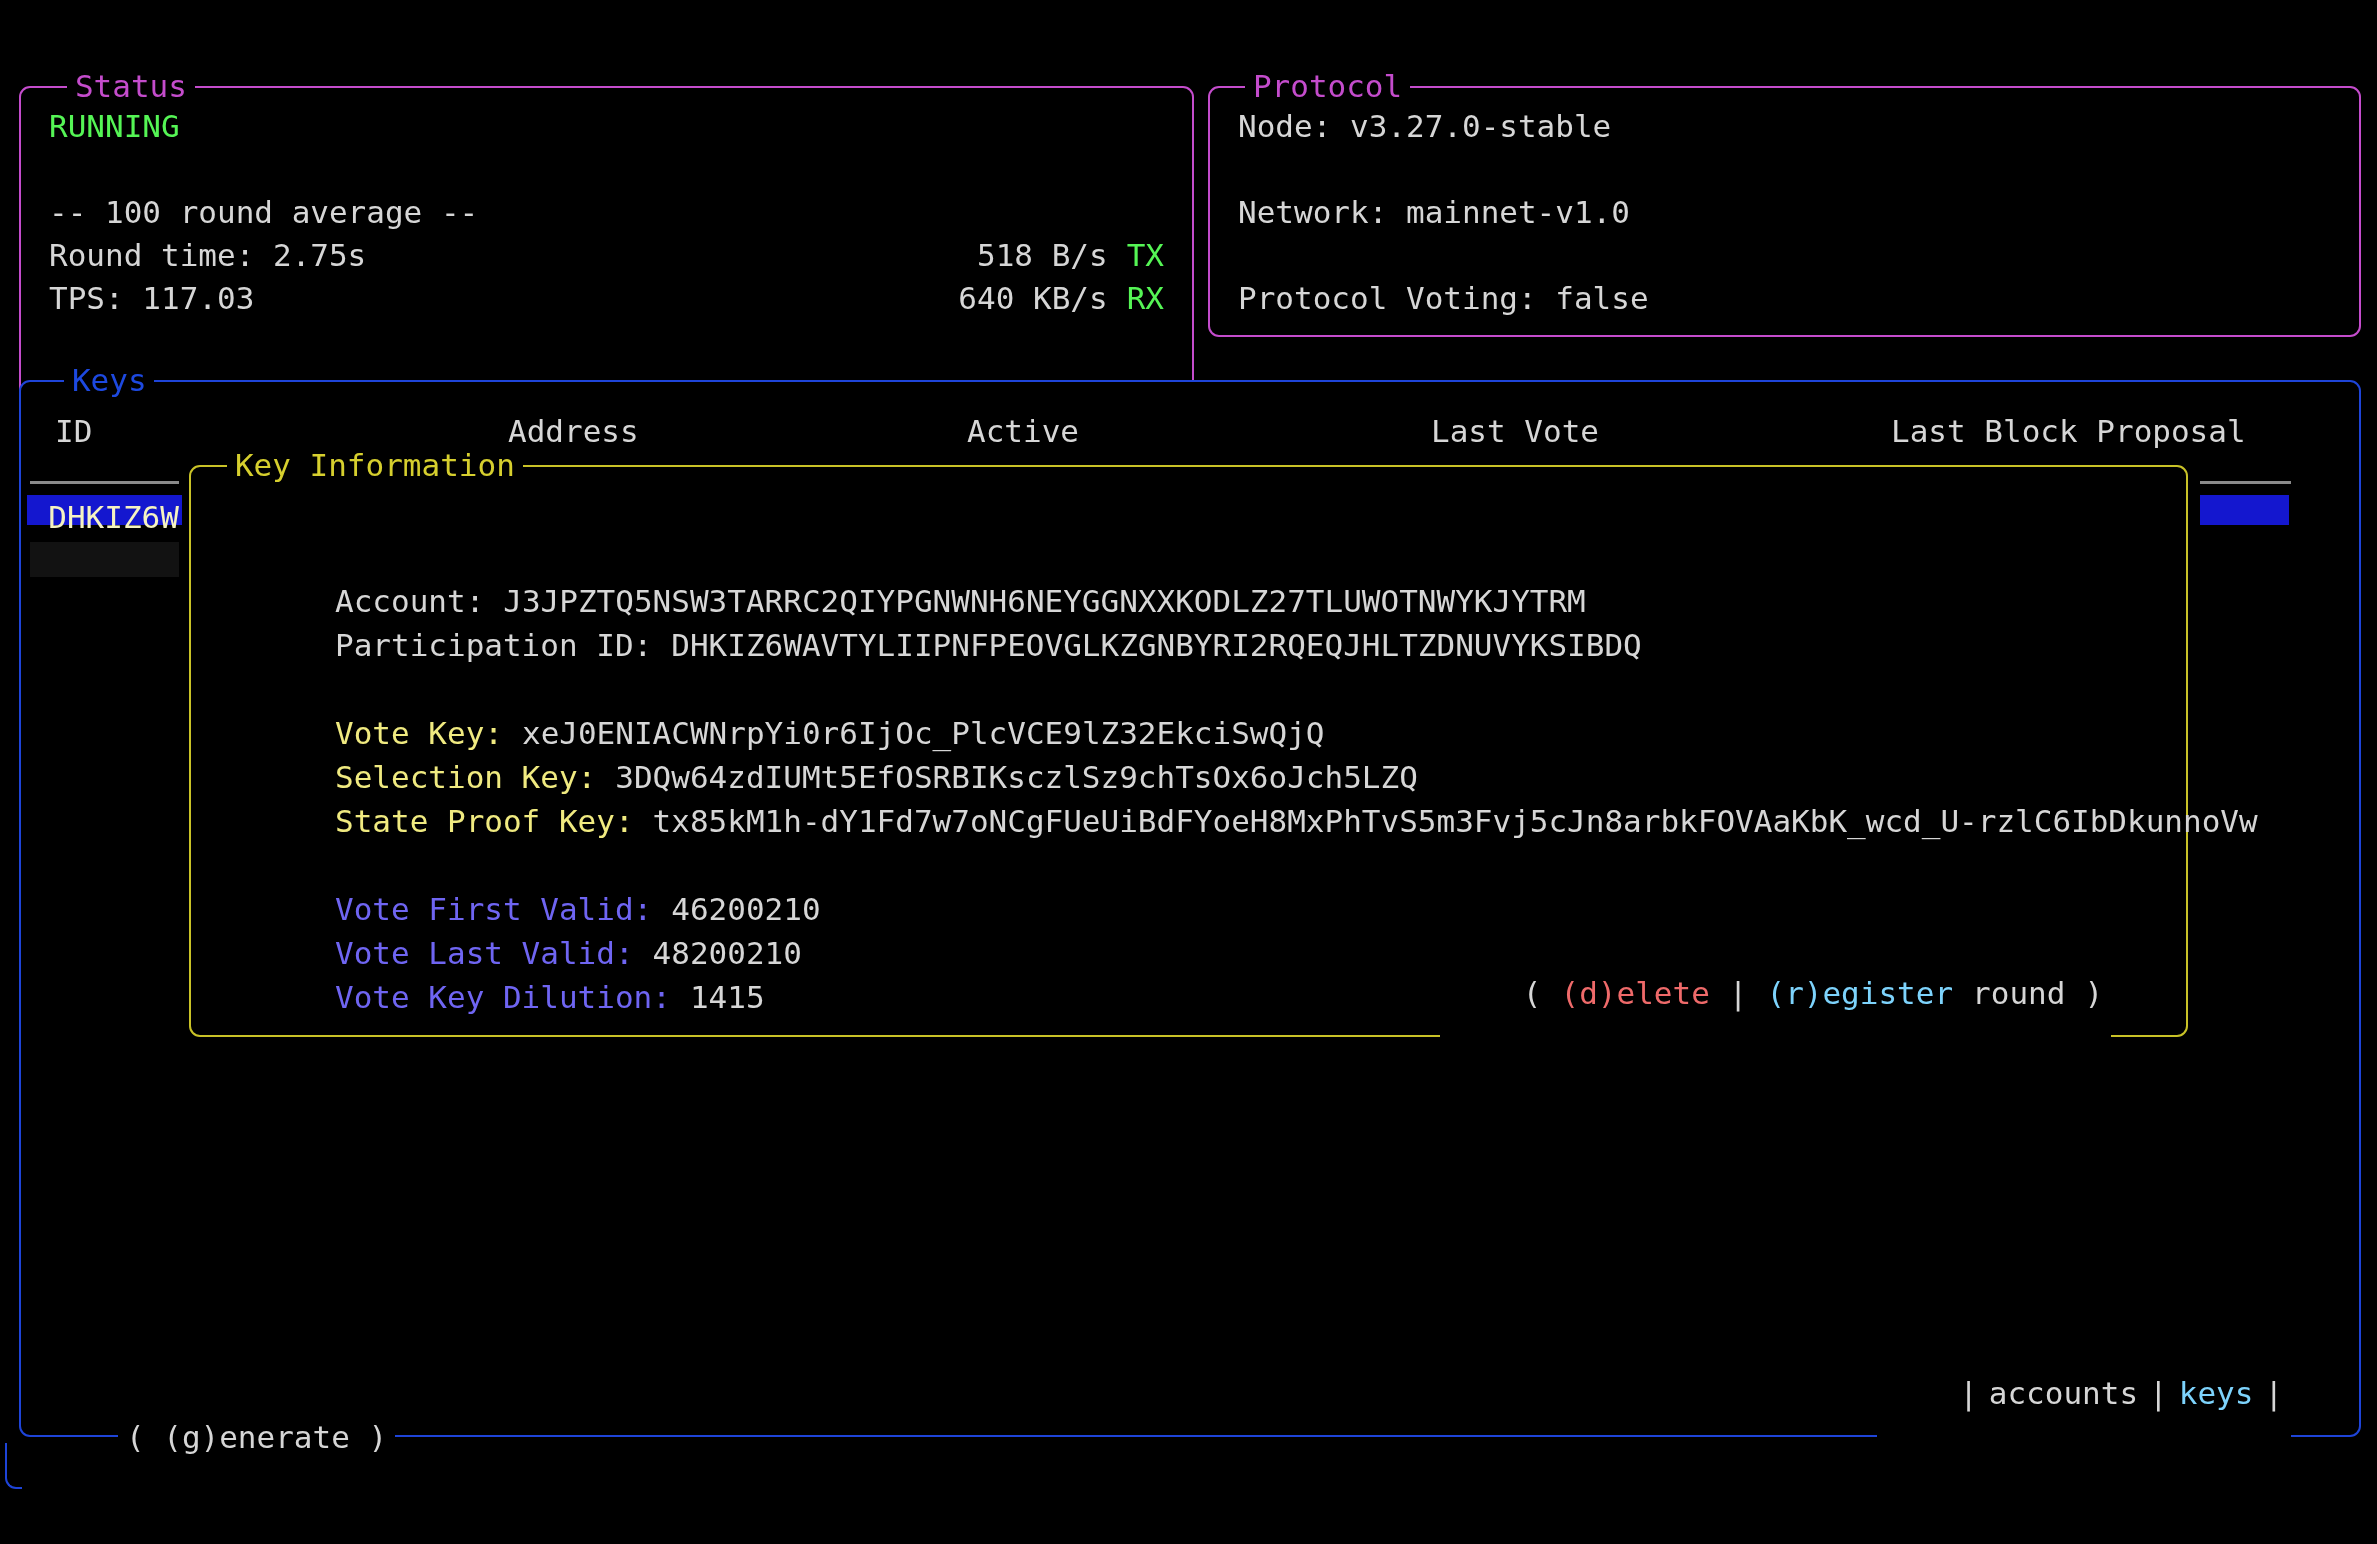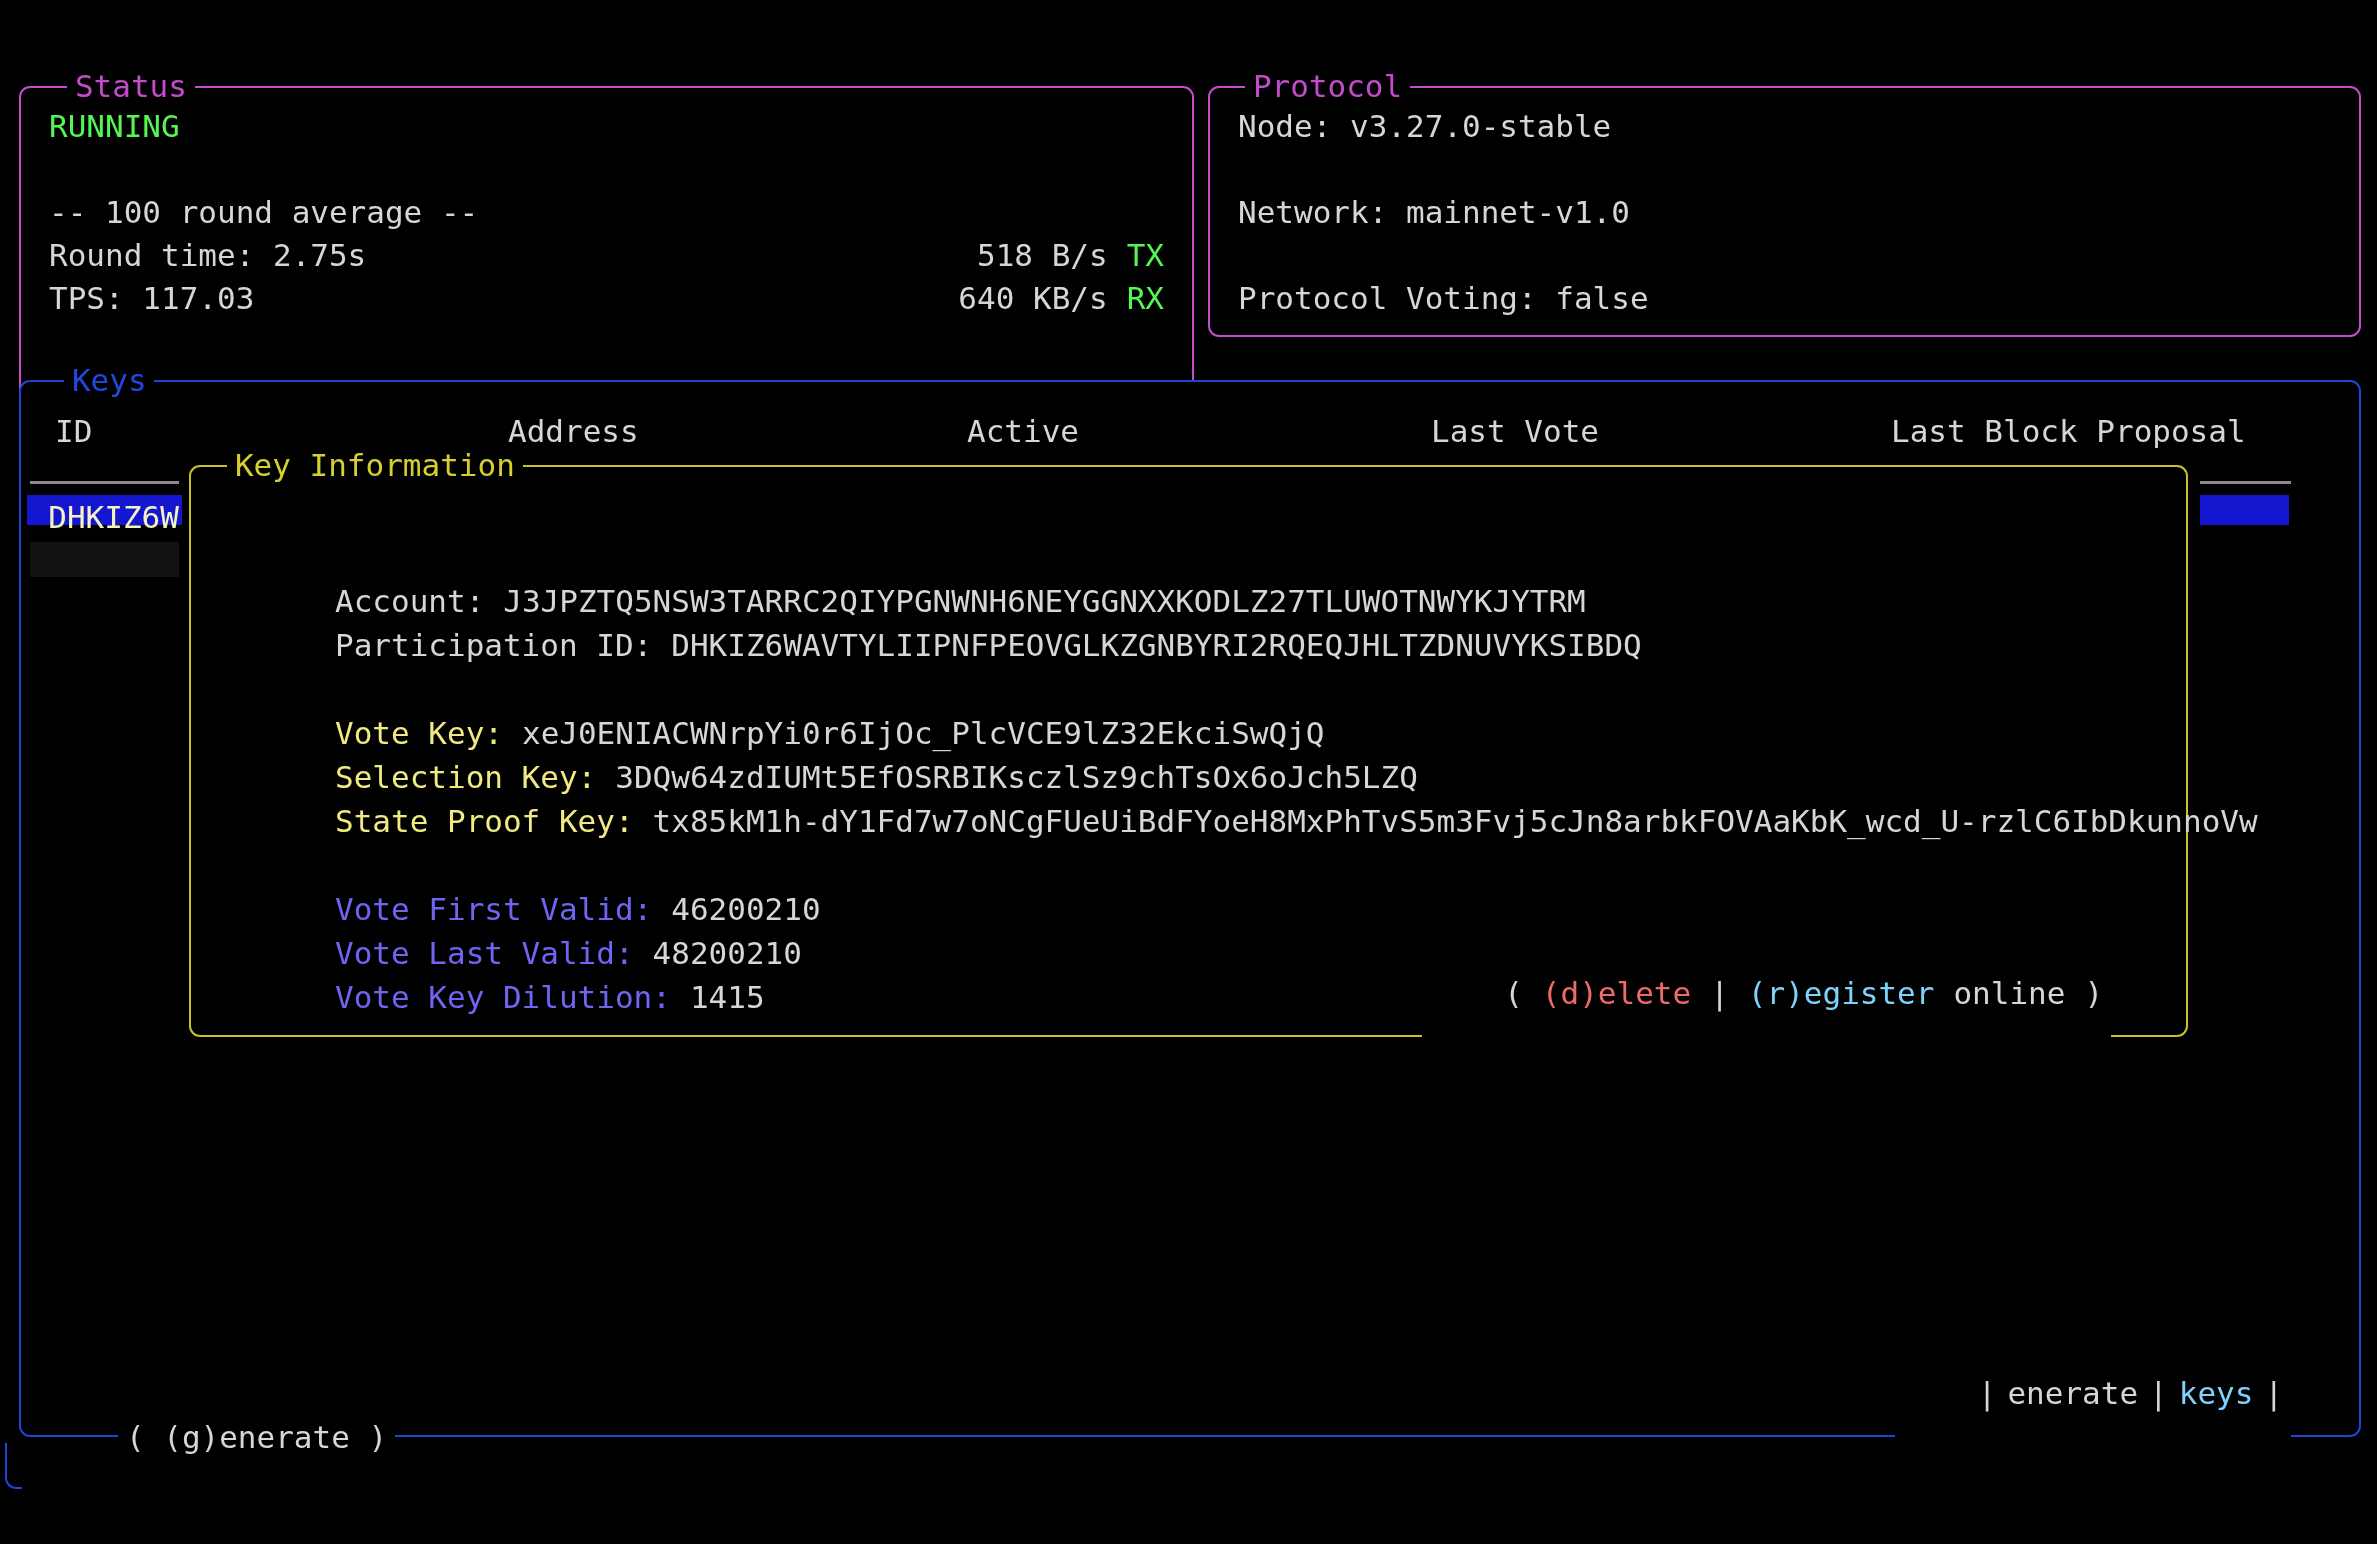--- a/index.html
+++ b/index.html
@@ -107,21 +107,21 @@
 
   <div class="selrow" style="left:6.3px; width:155px;">
     <span class="id">DHKIZ6W</span>
   </div>
   <div class="selrow" style="left:2179px; width:89px;"></div>
 
   <div class="dimrow" style="left:8.6px; width:149px;"></div>
 
   <span class="edge-label" style="left:71px;margin-left:26px;">( (g)enerate )</span>
   <span class="edge-label tabs" style="right:68px;">
-    <span>|</span><span class="tab">enerate</span><span>|</span><span class="tab green2">keys</span><span>|</span>
+    <span>|</span><span class="tab">accounts</span><span>|</span><span class="tab green2">keys</span><span>|</span>
   </span>
 </div>
 
 <div class="tbox yellow-b" style="left:189px; top:465px; width:1999px; height:572px; z-index:5;">
   <span class="tbox-title yellow-t" style="left:36px;">Key Information</span>
 
   <div class="kcontent">
     <div class="kline">
       <span class="lbl grey">Account:</span><span>J3JPZTQ5NSW3TARRC2QIYPGNWNH6NEYGGNXXKODLZ27TLUWOTNWYKJYTRM</span>
     </div>
@@ -144,18 +144,18 @@
     </div>
     <div class="kline">
       <span class="lbl peri">Vote Last Valid:</span><span>48200210</span>
     </div>
     <div class="kline">
       <span class="lbl peri">Vote Key Dilution:</span><span>1415</span>
     </div>
   </div>
 
   <span class="edge-label actions" style="right:75px;">
-    <span>(</span><span class="red">(d)elete</span><span>|</span><span class="green2">(r)egister</span><span>online</span><span>)</span>
+    <span>(</span><span class="red">(d)elete</span><span>|</span><span class="green2">(r)egister</span><span>round</span><span>)</span>
   </span>
 </div>
 
 <div class="corner-artifact"></div>
 
 
 </body></html>

